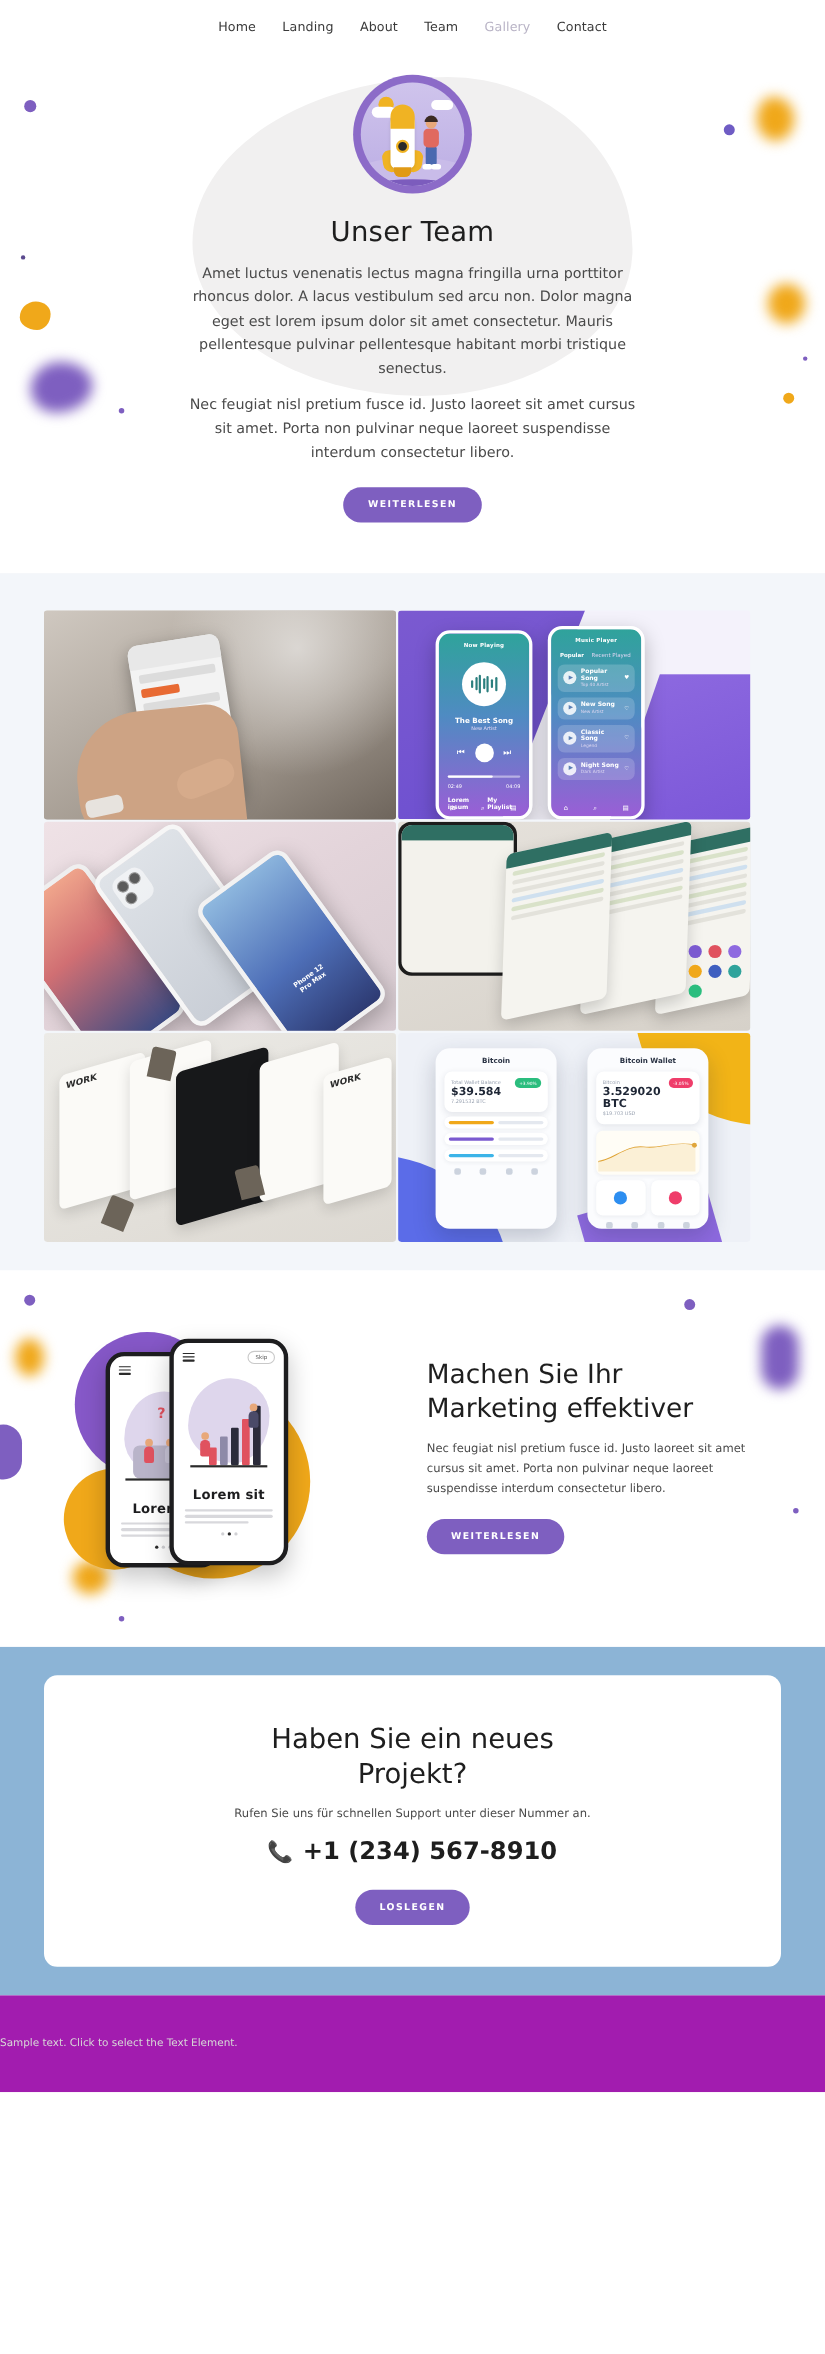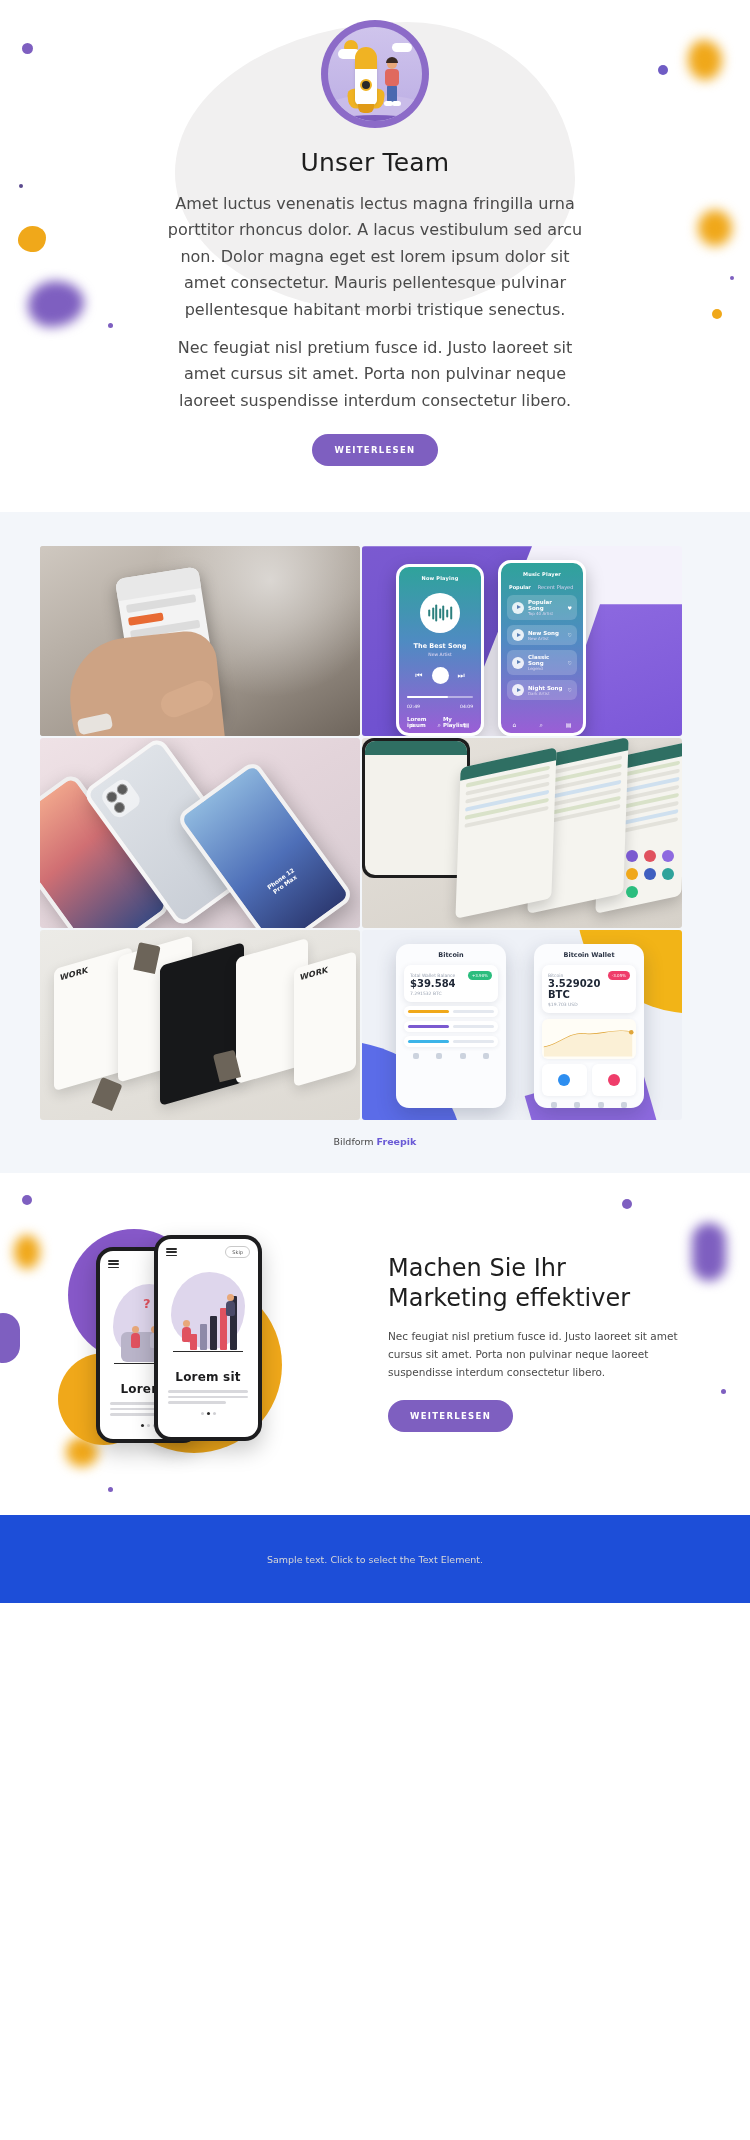--- a/index.html
+++ b/index.html
@@ -85,21 +85,21 @@
   .p-torso { position:absolute; left:3px; top:10px; width:14px; height:17px; background:#e0695f; border-radius:4px; }
   .p-legs { position:absolute; left:5px; top:26px; width:10px; height:17px; background:#4a69b0; border-radius:2px; }
   .p-shoe { position:absolute; top:42px; width:9px; height:5px; background:#fff; border-radius:3px; }
   .p-shoe.l { left:2px; } .p-shoe.r { left:10px; }
 
   .hero h1 {
     font-size:25px; font-weight:400; letter-spacing:.2px;
     margin:20px 0 14px; color:#1e1e1e;
   }
   .hero p {
-    font-size:16px; line-height:1.65; color:#4a4a4a;
+    font-size:13px; line-height:1.65; color:#4a4a4a;
     max-width:420px; margin:0 auto 12px;
   }
   .btn {
     display:inline-block; border:none; cursor:pointer;
     background:#7e5fc0; color:#fff;
     font-size:8.5px; font-weight:700; letter-spacing:1.3px;
     padding:11px 22px; border-radius:18px;
     font-family:"DejaVu Sans", sans-serif;
   }
   .hero .btn { margin-top:8px; }
@@ -286,28 +286,36 @@
 
   
   .cta { background:#8cb4d6; padding:26px 0; }
   .cta-card { width:670px; margin:0 auto; background:#fff; border-radius:12px; padding:42px 20px 38px; text-align:center; }
   .cta-card h2 { font-size:25px; font-weight:400; line-height:1.28; color:#1e1e1e; margin-bottom:14px; }
   .cta-card p { font-size:10.5px; color:#4a4a4a; margin-bottom:16px; }
   .phone-line { font-size:22px; font-weight:700; color:#1e1e1e; margin-bottom:22px; display:flex; align-items:center; justify-content:center; gap:8px; }
   .phone-ic { font-size:19px; color:#f0a81a; }
 
   
-  .footer { background:#1d4ed8; height:88px; display:flex; align-items:center; justify-content:center; }
+  .footer { background:#a21caf; height:88px; display:flex; align-items:center; justify-content:flex-start; }
   .footer span { font-size:9.5px; color:#d7d7d7; }
 </style>
 </head>
 <body>
 
 <div class="page">
 
+  <nav class="nav">
+    <a href="#">Home</a>
+    <a href="#">Landing</a>
+    <a href="#">About</a>
+    <a href="#">Team</a>
+    <a href="#" class="active">Gallery</a>
+    <a href="#">Contact</a>
+  </nav>
 
   <section class="hero">
     <div class="hero-blob"></div>
 
     <div class="deco dot" style="left:22px;top:43px;width:11px;height:11px;background:#7e5fc0;"></div>
     <div class="deco dot" style="left:19px;top:184px;width:4px;height:4px;background:#5b4a8e;"></div>
     <div class="deco" style="left:18px;top:226px;width:28px;height:26px;background:#f0a81a;border-radius:52% 48% 44% 56%/56% 44% 56% 44%;"></div>
     <div class="deco blob-soft" style="left:28px;top:281px;width:56px;height:46px;background:#7e5fc0;border-radius:48% 52% 60% 40%/54% 46% 54% 46%;"></div>
     <div class="deco dot" style="left:108px;top:323px;width:5px;height:5px;background:#7e5fc0;"></div>
     <div class="deco blob-soft" style="right:28px;top:40px;width:34px;height:40px;background:#f0a81a;border-radius:44% 56% 50% 50%/50% 50% 50% 50%;"></div>
@@ -603,24 +611,20 @@
               <i></i>
               <i></i>
               <i></i>
               <i></i>
             </div>
         </div>
       </div>
 
     </div>
 
-    <div class="credit">
-      <span>Bildform</span>
-      <a href="#">Freepik</a>
-    </div>
   </section>
 
   <section class="marketing">
     <div class="deco dot" style="left:22px;top:22px;width:10px;height:10px;background:#7e5fc0;"></div>
     <div class="deco blob-soft" style="left:14px;top:62px;width:26px;height:34px;background:#f0a81a;border-radius:50%;"></div>
     <div class="deco" style="left:-14px;top:140px;width:34px;height:50px;background:#7e5fc0;border-radius:20px;"></div>
     <div class="deco blob-soft" style="left:66px;top:264px;width:32px;height:30px;background:#f0a81a;border-radius:50%;"></div>
     <div class="deco dot" style="left:108px;top:314px;width:5px;height:5px;background:#7e5fc0;"></div>
     <div class="deco dot" style="right:118px;top:26px;width:10px;height:10px;background:#7e5fc0;"></div>
     <div class="deco blob-soft" style="right:24px;top:50px;width:34px;height:58px;background:#7e5fc0;border-radius:18px;"></div>
@@ -714,18 +718,32 @@
         <h2>
           <span>Machen Sie Ihr</span><br>
           <span>Marketing effektiver</span>
         </h2>
         <p>Nec feugiat nisl pretium fusce id. Justo laoreet sit amet cursus sit amet. Porta non pulvinar neque laoreet suspendisse interdum consectetur libero.</p>
         <button class="btn">WEITERLESEN</button>
       </div>
     </div>
   </section>
 
+  <section class="cta">
+    <div class="cta-card">
+      <h2>
+        <span>Haben Sie ein neues</span><br>
+        <span>Projekt?</span>
+      </h2>
+      <p>Rufen Sie uns für schnellen Support unter dieser Nummer an.</p>
+      <div class="phone-line">
+        <span class="phone-ic">📞</span>
+        <span>+1 (234) 567-8910</span>
+      </div>
+      <button class="btn">LOSLEGEN</button>
+    </div>
+  </section>
 
   <footer class="footer">
     <span>Sample text. Click to select the Text Element.</span>
   </footer>
 
 </div>
 
 </body></html>

